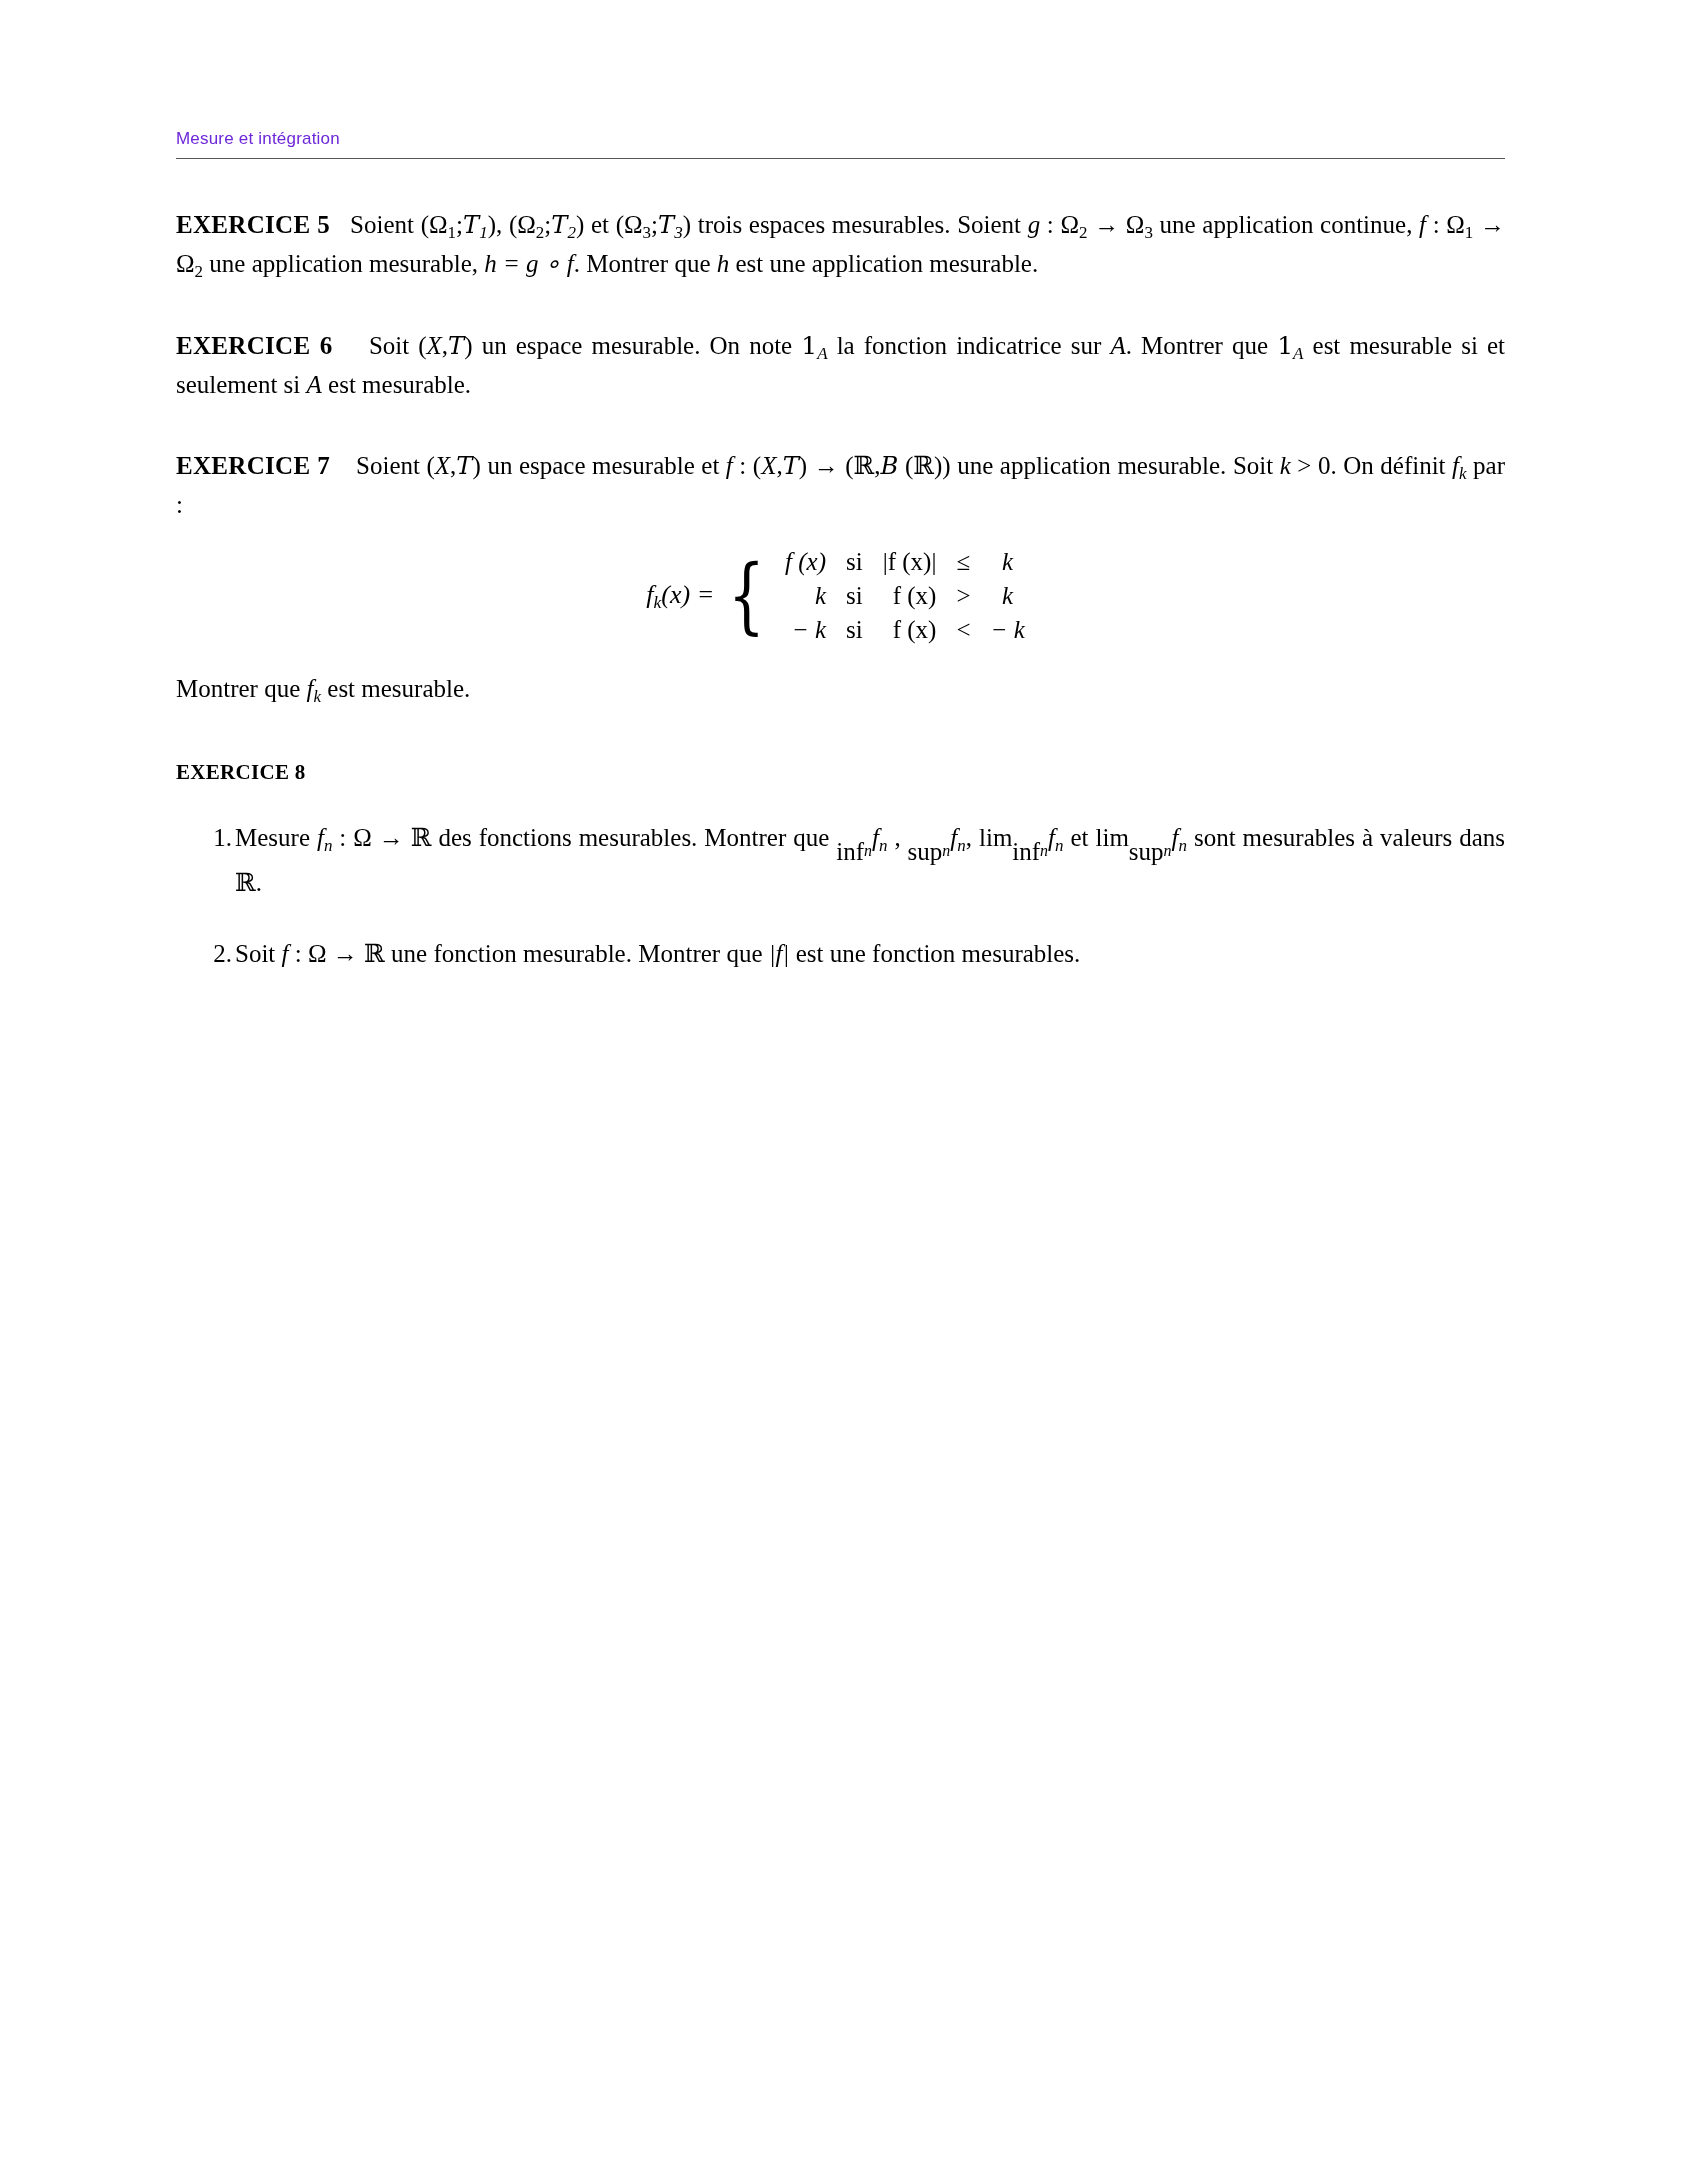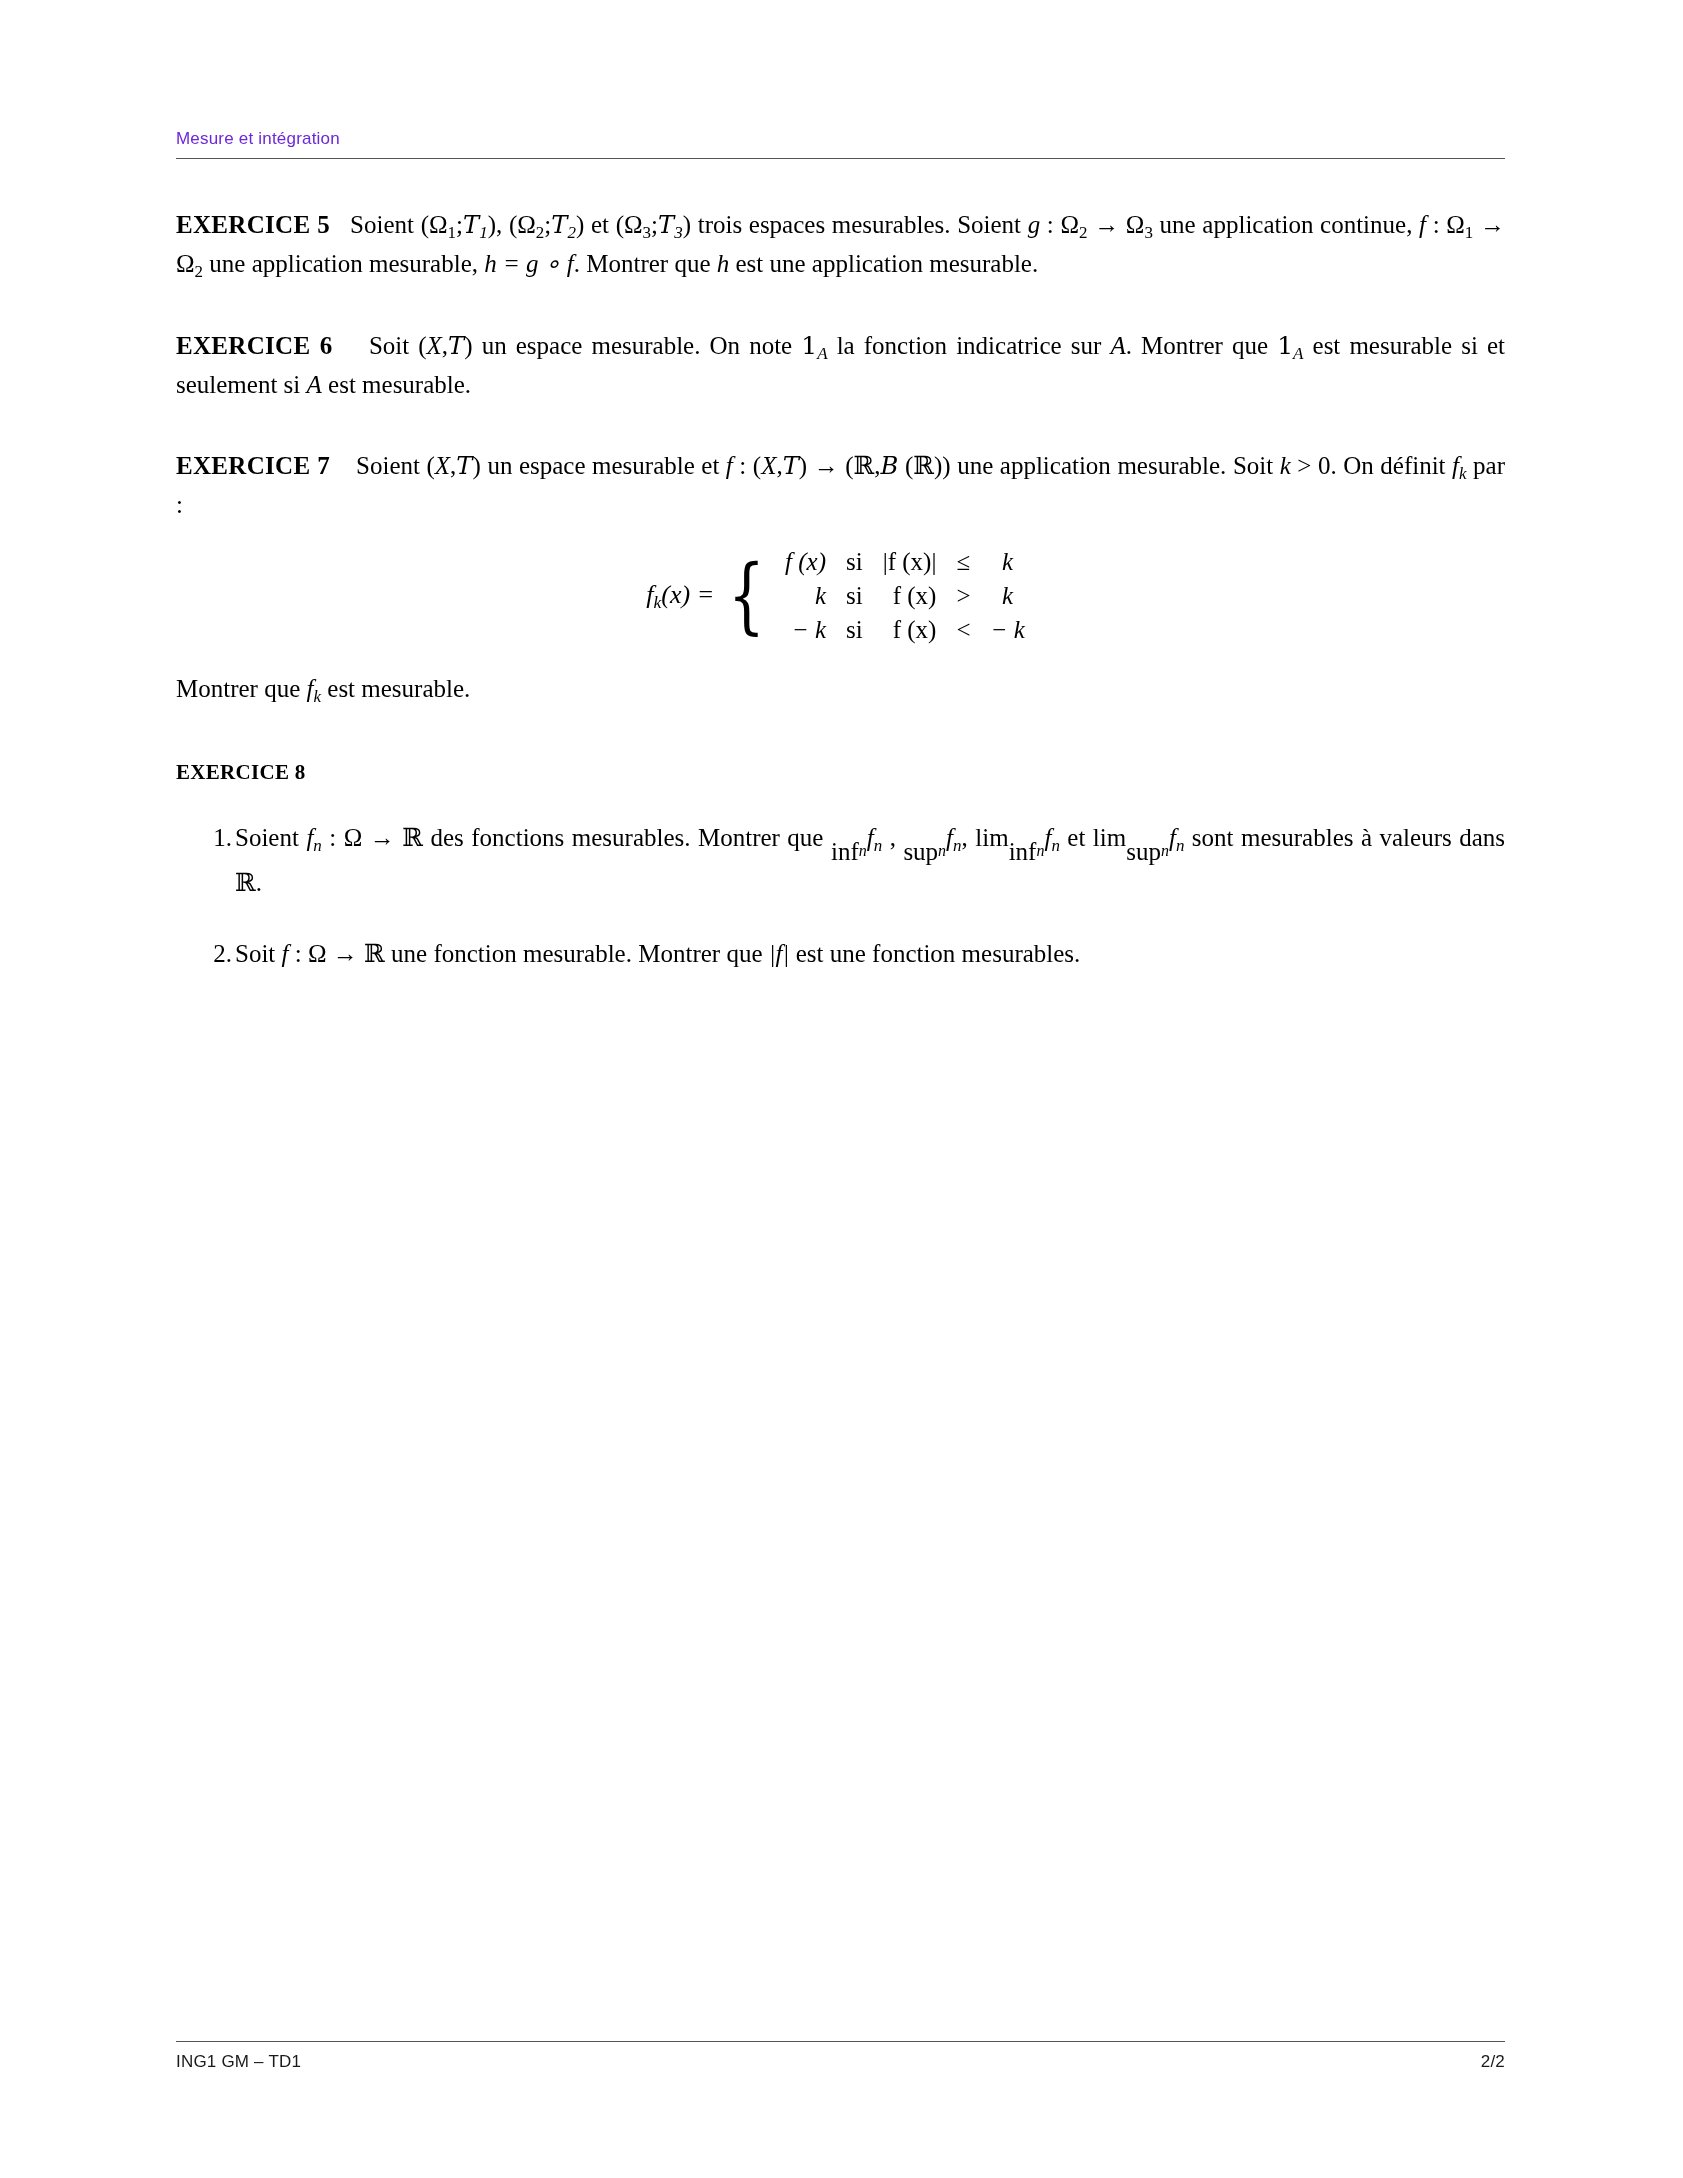--- a/index.html
+++ b/index.html
@@ -225,43 +225,36 @@
     </div>
 
     <div class="para" style="margin-top:24px;">
       <span>Montrer que </span><span class="it">f</span><sub>k</sub><span> est mesurable.</span>
     </div>
 
     <div class="exlabel-only">EXERCICE 8</div>
 
     <ol class="enum">
       <li>
-        <span class="num">1.</span><span>Soient </span><span class="it">f</span><sub>n</sub><span> : Ω → </span><span class="bb">ℝ</span><span> des fonctions mesurables. Montrer que </span><span class="oplim">
+        <span class="num">1.</span><span>Mesure </span><span class="it">f</span><sub>n</sub><span> : Ω → </span><span class="bb">ℝ</span><span> des fonctions mesurables. Montrer que </span><span class="oplim">
             <span class="op">inf</span>
             <span class="lim">n</span>
           </span><span class="it">f</span><sub>n</sub><span> , </span><span class="oplim">
             <span class="op">sup</span>
             <span class="lim">n</span>
           </span><span class="it">f</span><sub>n</sub><span>, </span><span>lim</span><span class="oplim">
             <span class="op">inf</span>
             <span class="lim">n</span>
           </span><span class="it">f</span><sub>n</sub><span> et </span><span>lim</span><span class="oplim">
             <span class="op">sup</span>
             <span class="lim">n</span>
           </span><span class="it">f</span><sub>n</sub><span> sont mesurables à valeurs dans </span><span class="bb">ℝ</span><span>.</span>
       </li>
       <li>
         <span class="num">2.</span><span>Soit </span><span class="it">f</span><span> : Ω → </span><span class="bb">ℝ</span><span> une fonction mesurable. Montrer que </span><span class="it">|f|</span><span> est une fonction mesurables.</span>
       </li>
     </ol>
 
   </div>
 
-  <div class="footer">
-    <div class="footer-rule"></div>
-    <div class="footer-row">
-      <span>ING1 GM – TD1</span>
-      <span>2/2</span>
-    </div>
-  </div>
 
 </div>
 
 
 </body></html>

